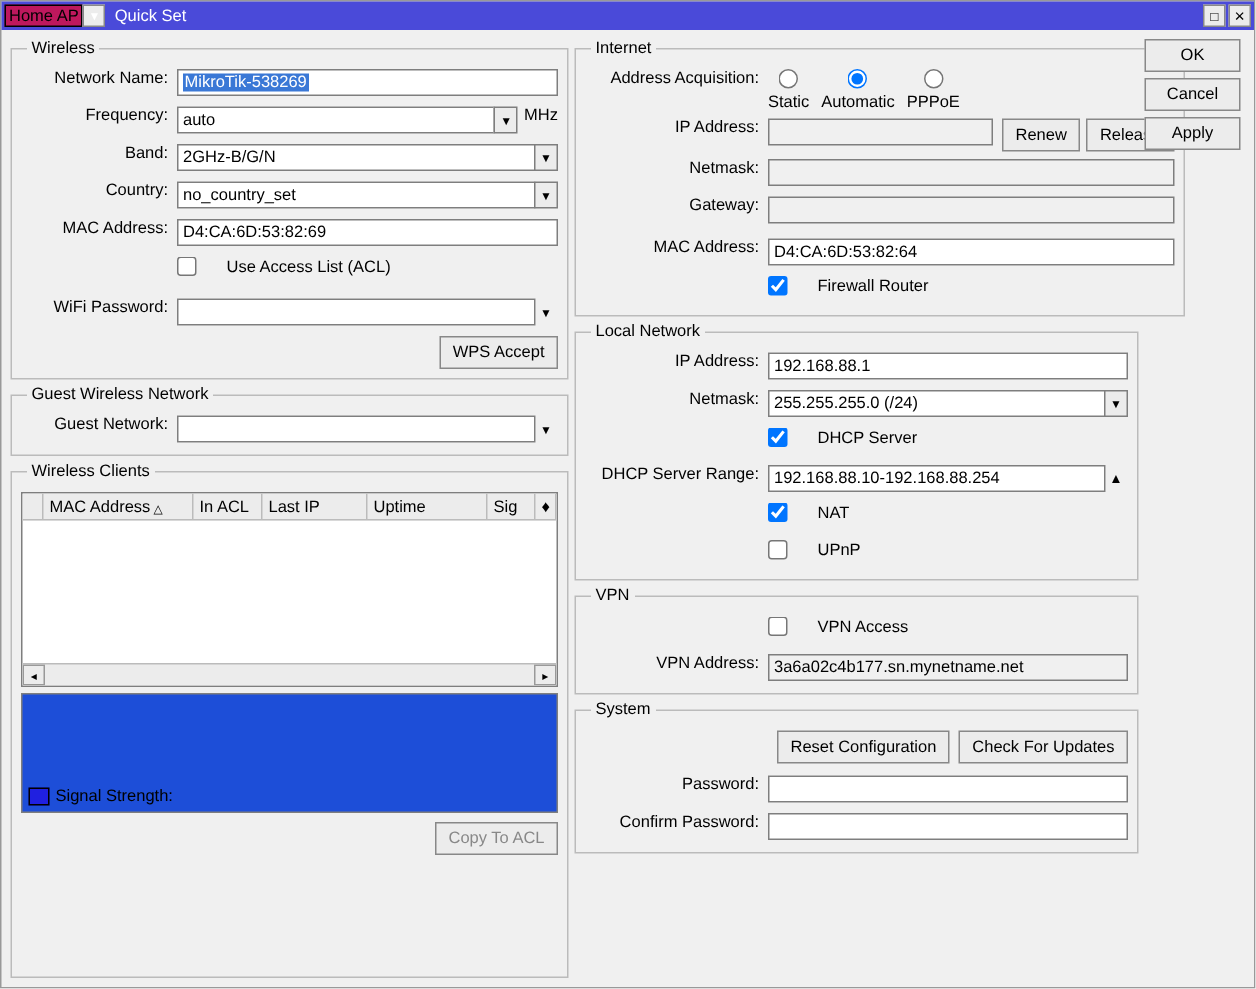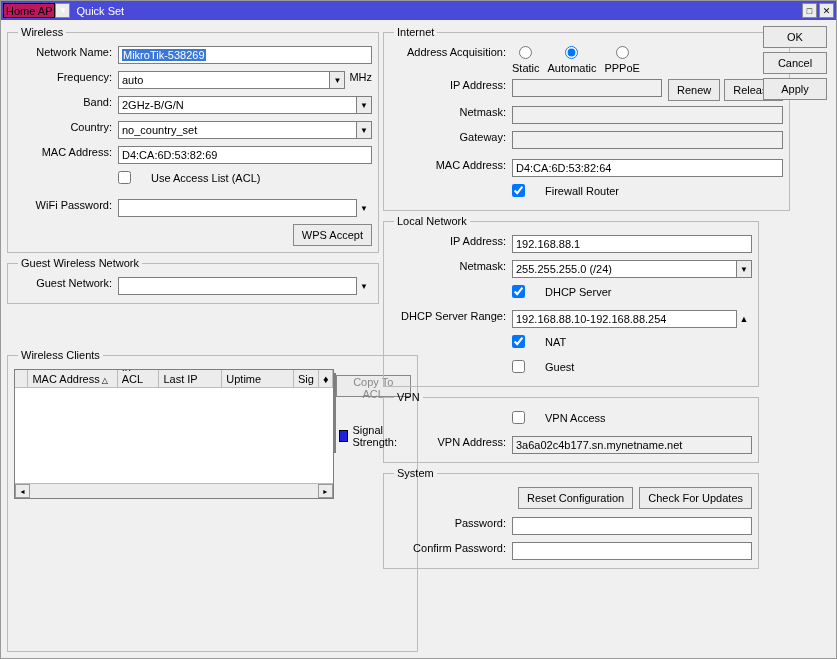--- a/index.html
+++ b/index.html
@@ -165,21 +165,21 @@
   }
   .scroll-btn {
     width: 15px; height: 14px;
     background: #ececec;
     border: 1px solid #999;
     display: flex; align-items: center; justify-content: center;
     font-size: 8px;
   }
   .signal-box {
     border: 1px solid #7e7e7e;
-    background: #14b8a6;
+    background: #1d4ed8;
     height: 80px;
     margin-top: 4px;
     position: relative;
   }
   .signal-label {
     position: absolute;
     bottom: 4px; left: 4px;
     display: flex; align-items: center; gap: 4px;
   }
   .swatch { width: 14px; height: 12px; background: #2020e0; border: 1px solid #000; }
@@ -251,21 +251,21 @@
 
       <fieldset>
         <legend>Guest Wireless Network</legend>
         <div class="row">
           <div class="lbl">Guest Network:</div>
           <input class="inp" value="" style="">
           <div class="dd-btn" style="border:none;background:transparent;">▼</div>
         </div>
       </fieldset>
 
-      <fieldset style="flex:1; display:flex; flex-direction:row;margin-top:41px;">
+      <fieldset style="flex:1; display:flex; flex-direction:column;">
         <legend>Wireless Clients</legend>
         <div class="table">
           <div class="thead">
             <div class="th th-small"></div>
             <div class="th" style="width:100px">
                 <span>MAC Address</span>
                 <span style="font-size:8px">△</span>
               </div>
             <div class="th" style="width:46px">In ACL</div>
             <div class="th" style="width:70px">Last IP</div>
@@ -368,21 +368,21 @@
           <div class="lbl-wide"></div>
           <label class="chk">
             <input type="checkbox" checked="" style="">
             <span>NAT</span>
           </label>
         </div>
         <div class="row">
           <div class="lbl-wide"></div>
           <label class="chk">
             <input type="checkbox" style="">
-            <span>Guest</span>
+            <span>UPnP</span>
           </label>
         </div>
       </fieldset>
 
       <fieldset>
         <legend>VPN</legend>
         <div class="row">
           <div class="lbl-wide"></div>
           <label class="chk">
             <input type="checkbox" style="">

